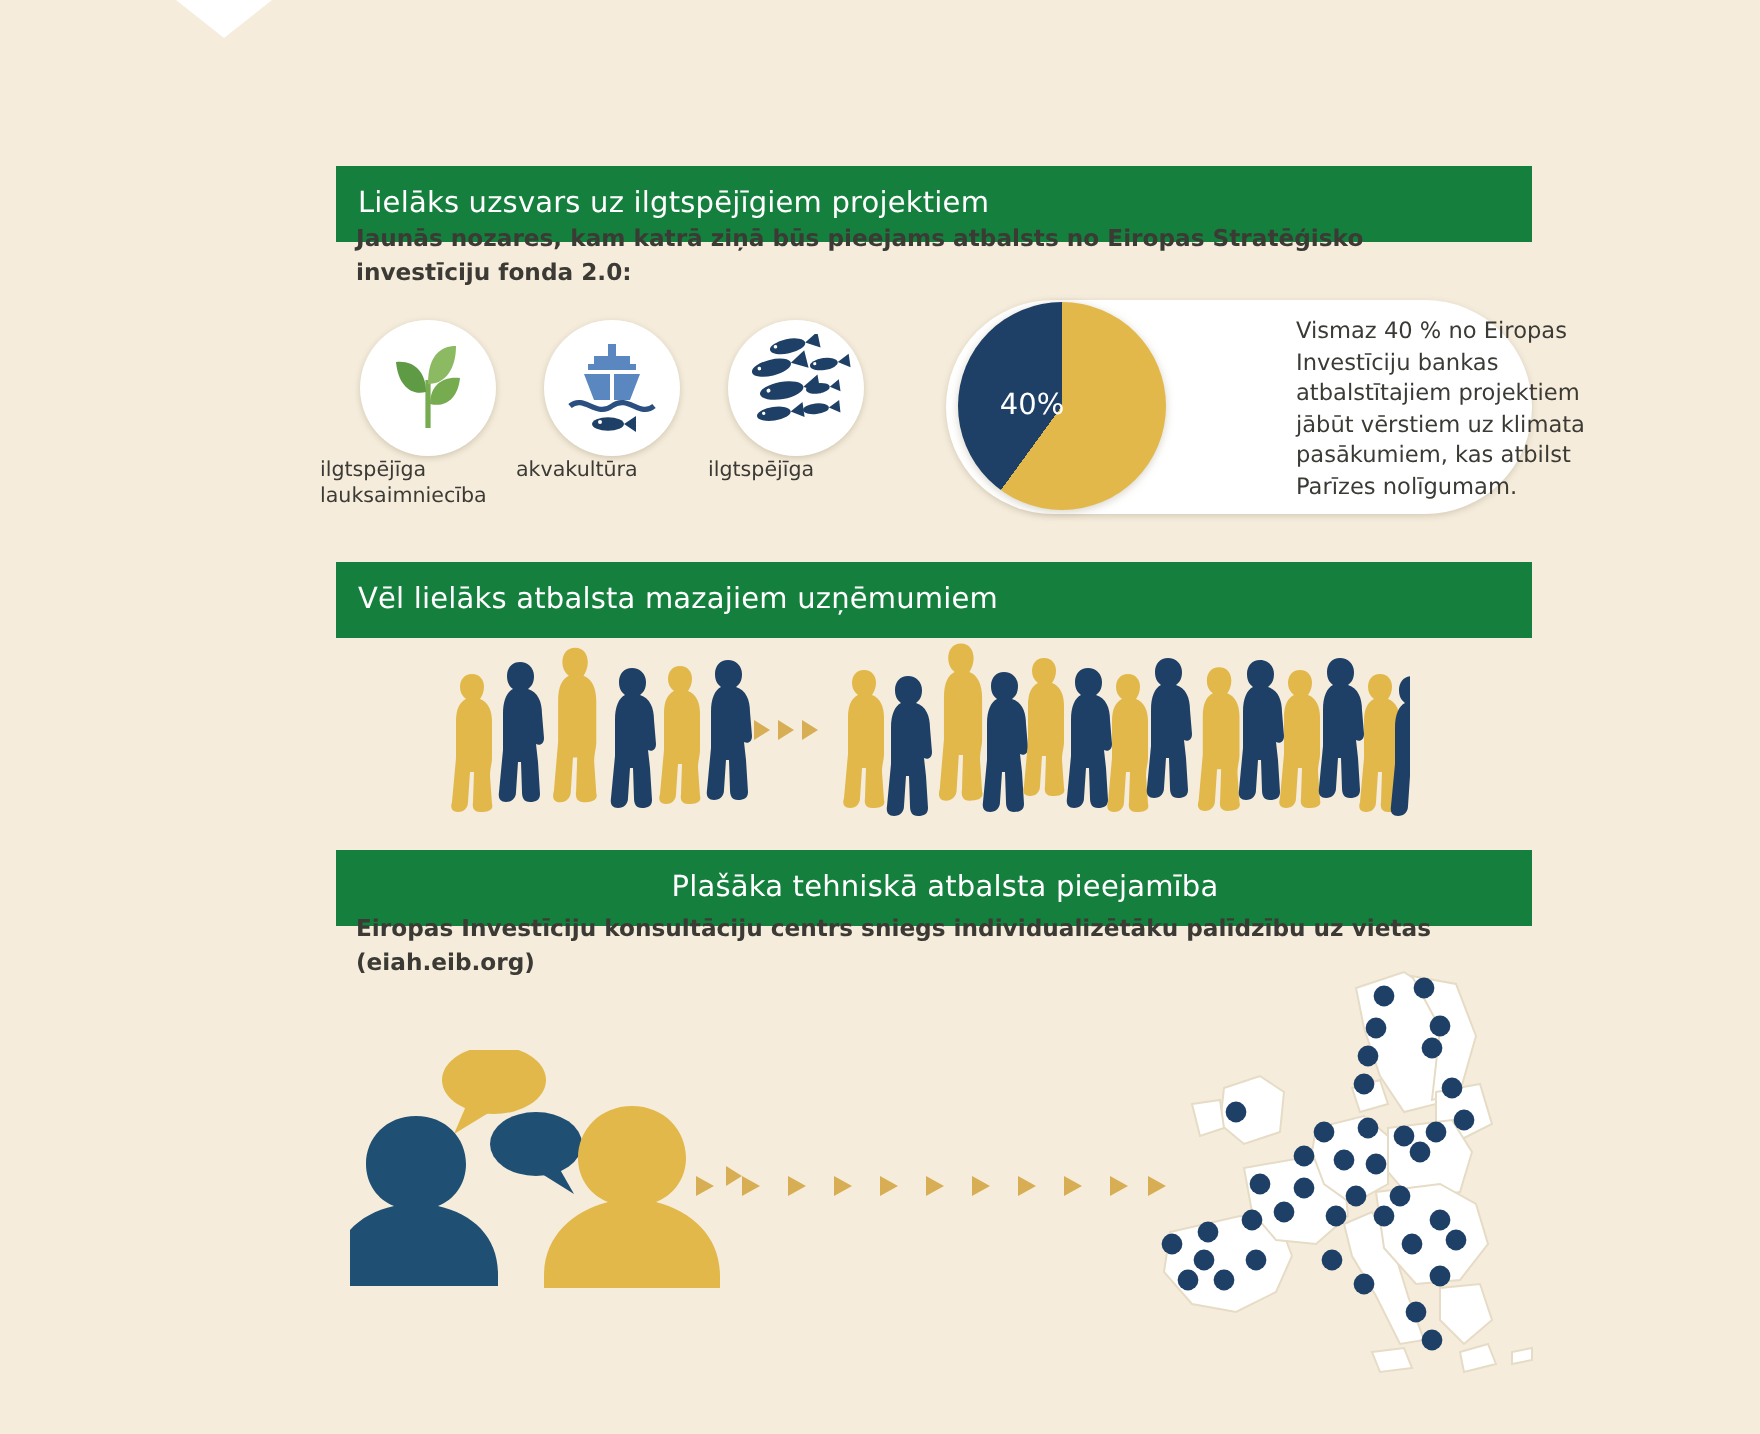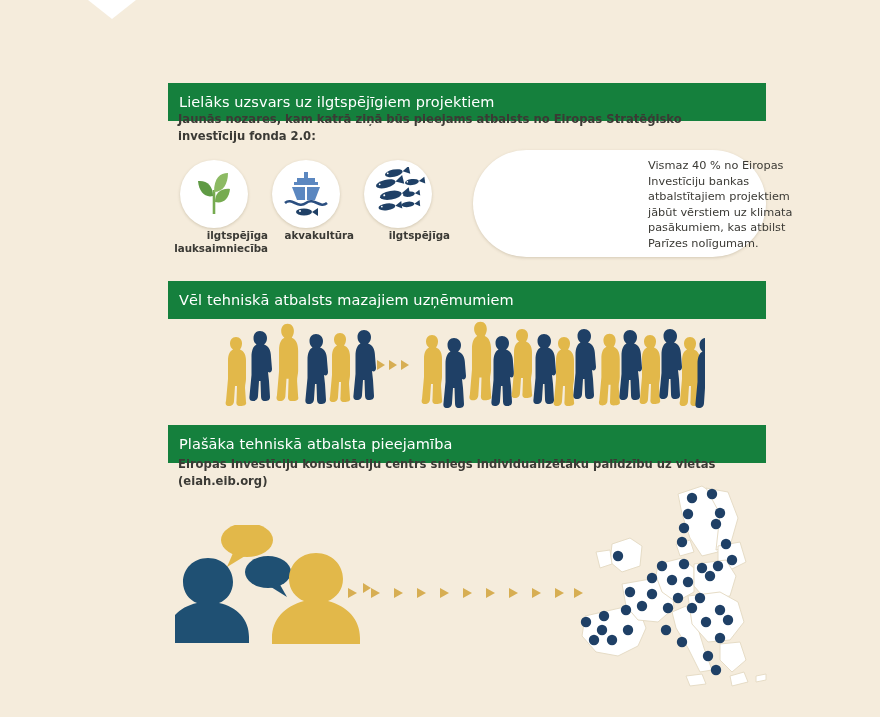--- a/index.html
+++ b/index.html
@@ -39,24 +39,23 @@
   }
 
   
   .icon-circle{
     position:absolute;width:68px;height:68px;border-radius:50%;
     background:#ffffff;
     box-shadow:0 1px 3px rgba(120,105,70,.28);
     display:flex;align-items:center;justify-content:center;
   }
   .icon-label{
-    position:absolute;text-align:right;
+    position:absolute;text-align:left;
     color:#3b3a35;font-size:10.3px;line-height:13px;
     white-space:pre-line;
-    font-weight:bold;
   }
 
   
   .callout{
     position:absolute;left:473px;top:150px;width:293px;height:107px;
     background:#ffffff;border-radius:54px;
     box-shadow:0 1px 3px rgba(120,105,70,.25);
   }
   .pie-wrap{position:absolute;left:479px;top:151px;width:104px;height:104px;}
   .pie{width:104px;height:104px;border-radius:50%;position:relative;
@@ -150,29 +149,33 @@
         <g transform="translate(33,38) rotate(-6)">
           <ellipse cx="6" cy="0" rx="6.5" ry="2.7"></ellipse>
             <path d="M12.5 0 L18 -3.1 L18 3.1 Z"></path>
         </g>
       </g>
     </svg>
   </div>
   <div class="icon-label" style="left:354px;top:229px;width:96px;">ilgtspējīga</div>
 
   <div class="callout"></div>
+  <div class="pie-wrap">
+    <div class="pie" style="background:conic-gradient(#e2b84a 0deg 216deg, #1f4066 216deg 360deg);"></div>
+    <div class="pie-label">40%</div>
+  </div>
   <div class="callout-text">Vismaz 40 % no Eiropas
 Investīciju bankas
 atbalstītajiem projektiem
 jābūt vērstiem uz klimata
 pasākumiem, kas atbilst
 Parīzes nolīgumam.</div>
 
   <div class="bar" style="top:281px;">
-    <span>Vēl tehniskā atbalsts mazajiem uzņēmumiem</span>
+    <span>Vēl lielāks atbalsta mazajiem uzņēmumiem</span>
   </div>
 
   <div class="people-row" style="left:225px;top:316px;width:480px;height:92px;">
     <svg width="480" height="92" viewBox="0 0 480 92">
       <defs>
 
         <g id="pA">
           <path d="M9 3 C13 3 15 6 15 9.5 C15 12 14 14 13 15.5
                    C17 17 19 21 19 27 L19 45 C19 48 18 50 18 54
                    L19 68 C20 71 17 72 13 72 C10 72 9 70 9.5 67
@@ -251,21 +254,21 @@
         </g>
       <g fill="#e2b84a">
           <use href="#pA" x="456" y="18"></use>
         </g>
       <g fill="#1f4066">
           <use href="#pB" x="472" y="20"></use>
         </g>
     </svg>
   </div>
 
-  <div class="bar" style="top:425px;">
+  <div class="bar" style="top:425px;justify-content:center;">
     <span>Plašāka tehniskā atbalsta pieejamība</span>
   </div>
 
   <div class="body-text" style="top:456px;width:580px;">Eiropas Investīciju konsultāciju centrs sniegs individualizētāku palīdzību uz vietas
 (eiah.eib.org)</div>
 
   <div style="position:absolute;left:175px;top:525px;width:200px;height:125px;">
     <svg width="200" height="125" viewBox="0 0 200 125">
 
       <g fill="#e2b84a">

